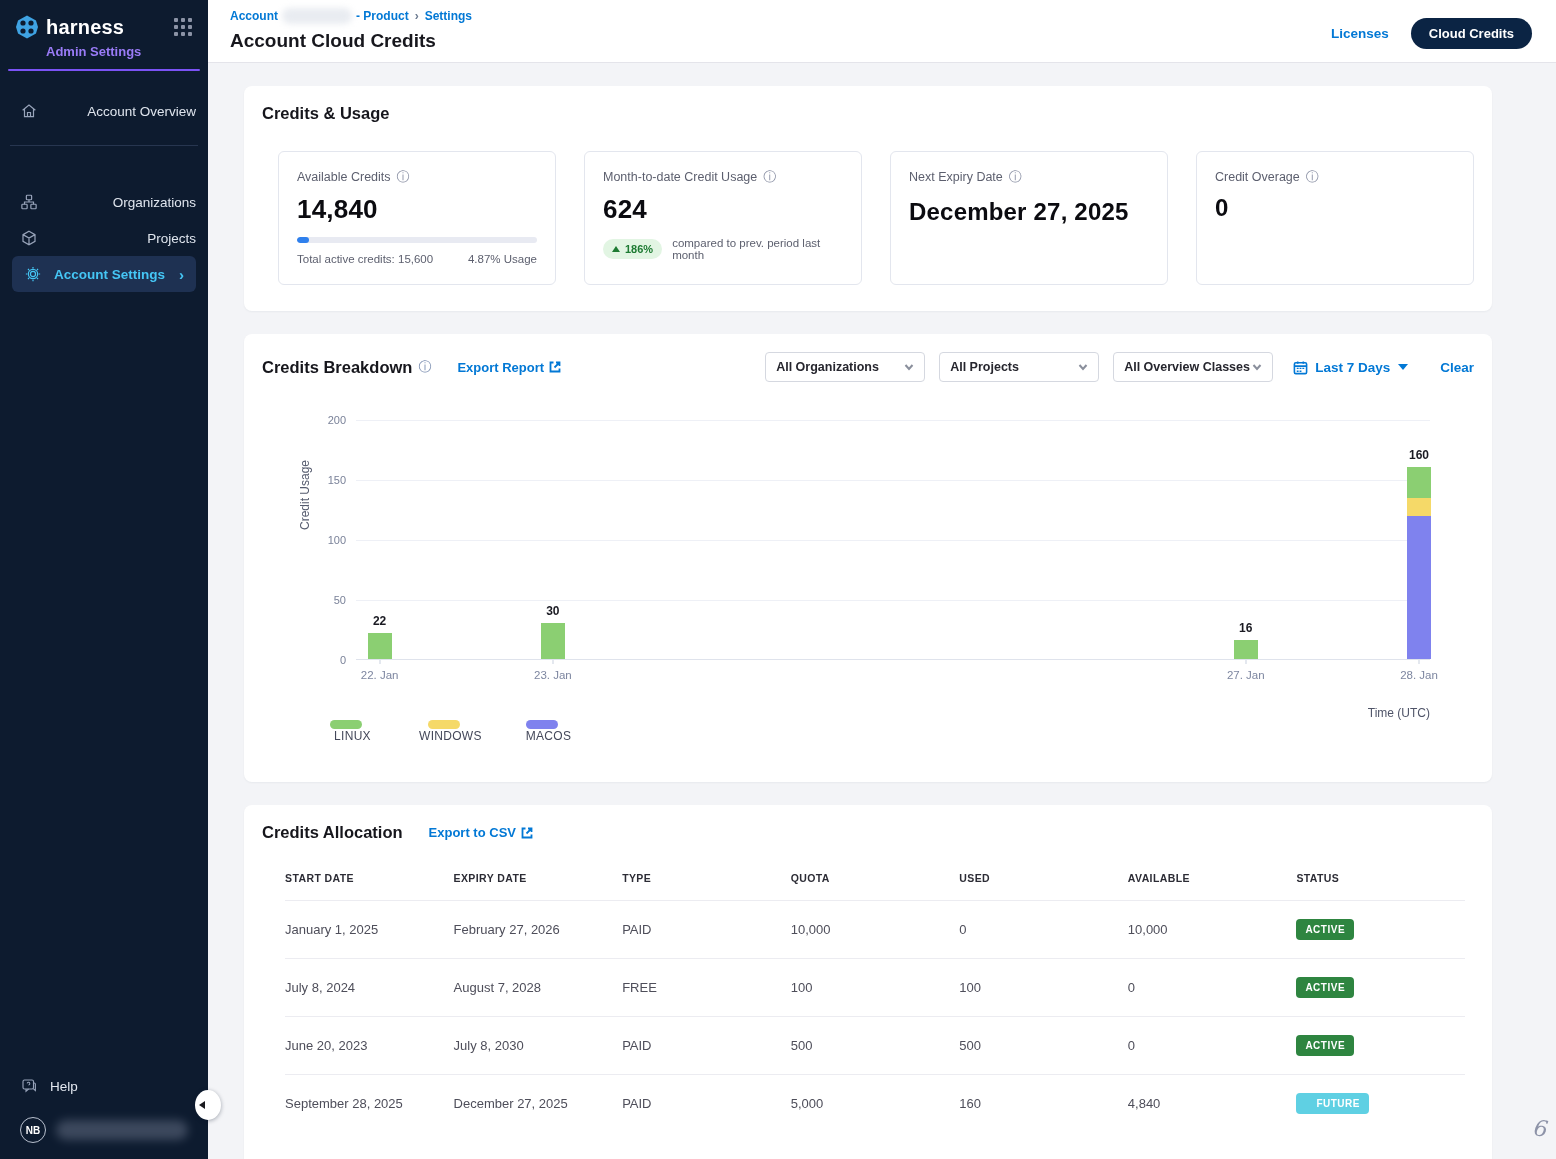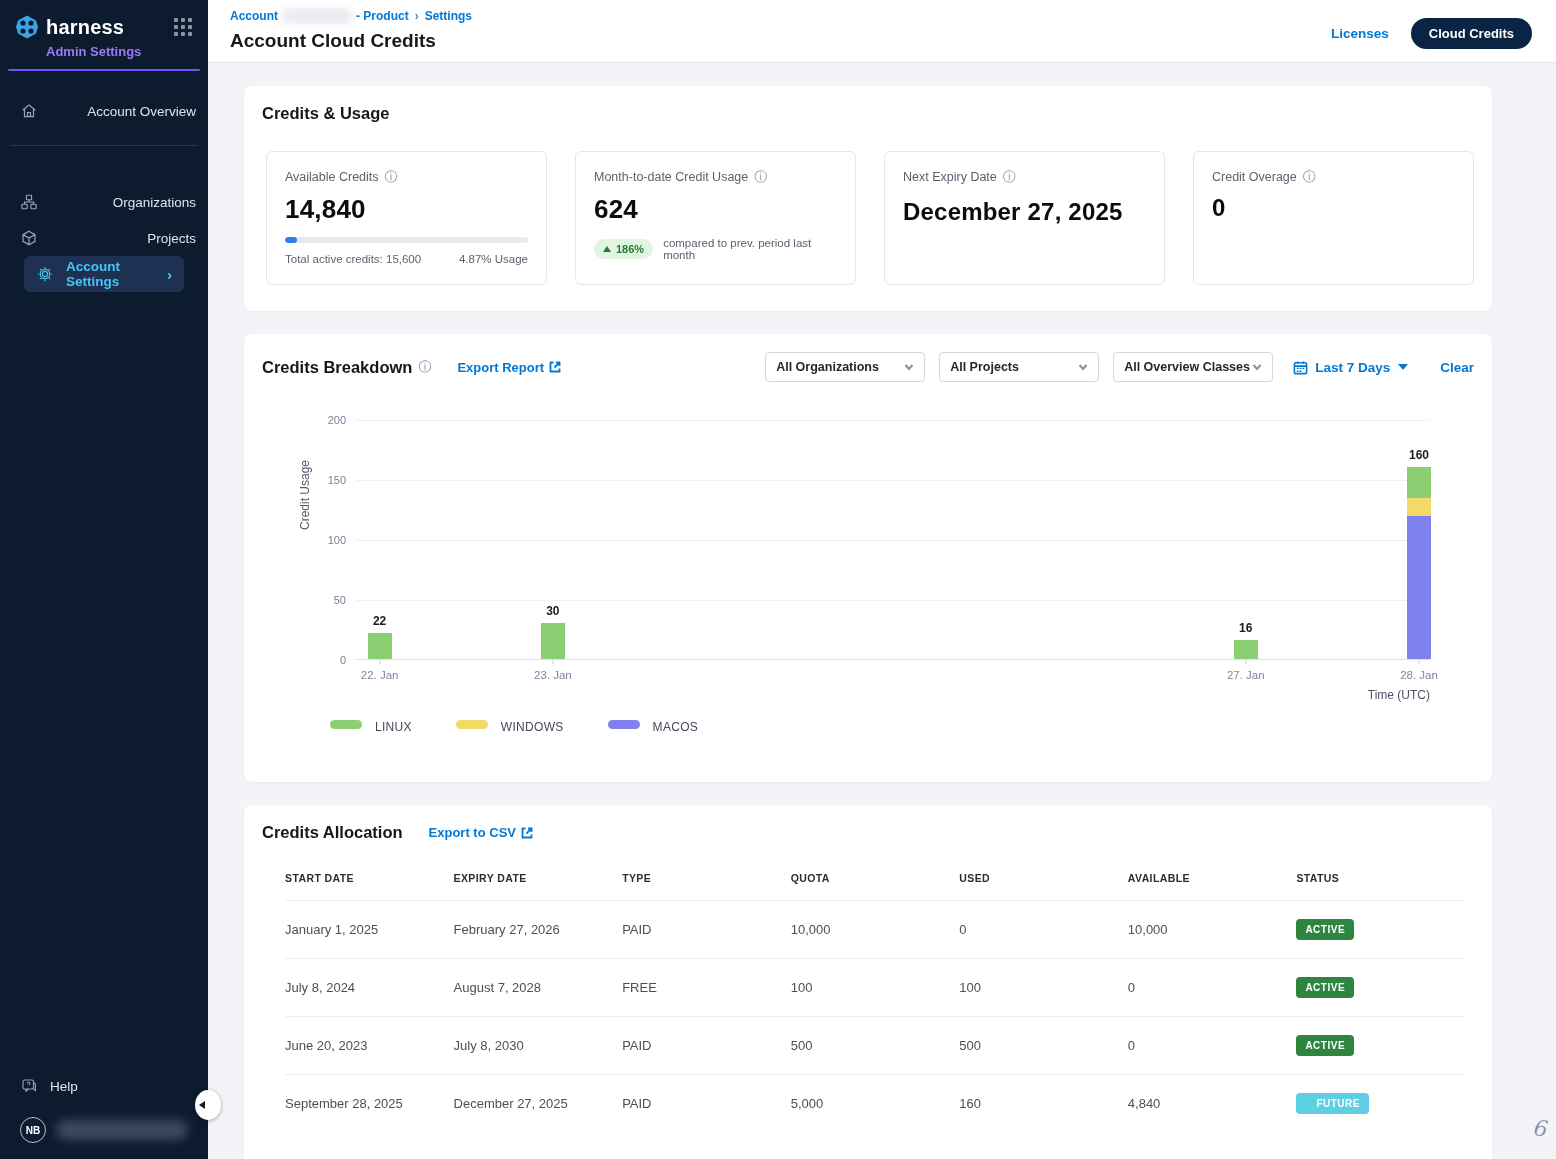--- a/index.html
+++ b/index.html
@@ -13,21 +13,21 @@
   .brand { font-size:20px; font-weight:700; color:#ffffff; letter-spacing:.2px; flex:1; }
   .grid-icon { display:grid; grid-template-columns:repeat(3,4px); grid-gap:3px; padding:2px; cursor:pointer; }
   .grid-icon i { width:4px; height:4px; border-radius:1px; background:#8b93a6; }
   .admin-sub { color:#9a7bf7; font-size:13px; font-weight:700; padding:4px 0 0 46px; }
   .purple-line { height:2px; background:#7a52f4; margin:10px 8px 0 8px; border-radius:2px; }
   nav { padding:22px 0 0 0; }
   .nav-item { display:flex; align-items:center; height:36px; padding:0 12px 0 20px; font-size:13.5px; color:#dfe5ee; cursor:pointer;justify-content:space-between; }
   .nav-item svg { width:18px; height:18px; margin-right:12px; stroke:#98a4ba; fill:none; stroke-width:1.6; flex-shrink:0; }
   .nav-divider { height:1px; background:#273650; margin:16px 10px; }
   .nav-gap { height:22px; }
-  .nav-item.selected { background:#1e3152; border-radius:6px; margin:0 24px; padding-left:12px; color:#45c6f5; font-weight:700; }
+  .nav-item.selected { background:#1e3152; border-radius:6px; margin:0 12px; padding-left:12px; color:#45c6f5; font-weight:700; }
   .nav-item.selected svg { stroke:#45c6f5; }
   .nav-item .chev { margin-left:auto; color:#45c6f5; font-size:15px; font-weight:700; }
   .sidebar-bottom { margin-top:auto; padding:0 0 16px 20px; }
   .help-row { display:flex; align-items:center; font-size:13.5px; color:#e2e7ef; margin-bottom:22px; cursor:pointer; }
   .help-row svg { width:18px; height:18px; margin-right:12px; stroke:#98a4ba; fill:none; stroke-width:1.5; }
   .avatar-row { display:flex; align-items:center; }
   .avatar { width:26px; height:26px; border-radius:50%; border:1.6px solid #b8c0ce; color:#fff; font-size:10px; font-weight:700; display:flex; align-items:center; justify-content:center; }
   .redact-name { width:132px; height:20px; margin-left:10px; background:#566176; opacity:.65; border-radius:10px; filter:blur(5px); }
   .collapse-handle { position:absolute; left:-13px; top:1090px; width:26px; height:30px; background:#ffffff; border-radius:50%; box-shadow:0 1px 4px rgba(10,20,40,.35); display:flex; align-items:center; justify-content:flex-start; padding-left:4px; cursor:pointer; z-index:5; }
   .collapse-handle .tri { width:0; height:0; border-top:4px solid transparent; border-bottom:4px solid transparent; border-right:6px solid #1a1a1f; }
@@ -42,21 +42,21 @@
   .page-title { font-size:19px; font-weight:700; color:#17171d; margin-top:6px; }
   .head-right { display:flex; align-items:center; margin-top:10px; }
   .licenses-link { color:#0278d5; font-size:13.5px; font-weight:600; margin-right:22px; cursor:pointer; }
   .cc-pill { background:#0b2444; color:#fff; font-size:13px; font-weight:700; border:none; border-radius:999px; padding:8px 18px; cursor:pointer; }
 
   .panel { background:#fff; border-radius:8px; margin:23px 64px 0 36px; padding:18px; box-shadow:0 1px 2px rgba(20,30,60,.05); }
   .section-title { font-size:16.5px; font-weight:700; color:#16161c; }
   .info { color:#8a90a4; font-size:13px; margin-left:6px; font-style:normal; }
 
   
-  .cards { display:flex; gap:28px; margin:28px 0 4px 4px; }
+  .cards { display:flex; gap:28px; margin:28px 0 4px 16px; }
   .card { flex:1; border:1px solid #e3e6ee; border-radius:6px; padding:16px 18px; height:134px; background:#fff; }
   .card-label { display:flex; align-items:center; font-size:12.5px; color:#5c5f6e; }
   .card-value { font-size:26px; font-weight:700; color:#0b0b10; margin-top:8px; letter-spacing:.2px; }
   .card-value.date { font-size:24px; line-height:1.35; margin-top:10px; max-width:230px; }
   .progress-track { height:6px; background:#e8eaf2; border-radius:4px; margin-top:12px; overflow:hidden; }
   .progress-fill { height:100%; background:#2f80ed; border-radius:4px; }
   .card-foot { display:flex; justify-content:space-between; font-size:11.5px; color:#5c5f6e; margin-top:10px; }
   .delta-row { display:flex; align-items:center; margin-top:12px; }
   .delta-badge { background:#e2f5e3; color:#1e7b33; font-size:11px; font-weight:700; border-radius:10px; padding:4px 9px; display:flex; align-items:center; }
   .delta-badge .tri-up { width:0; height:0; border-left:4px solid transparent; border-right:4px solid transparent; border-bottom:6px solid #1e7b33; margin-right:5px; }
@@ -78,23 +78,23 @@
   .chart-wrap { position:relative; margin:38px 24px 0 22px; height:318px; }
   .plot { position:absolute; left:72px; right:20px; top:0; height:240px; border-bottom:1px solid #dfe3ec; }
   .gridline { position:absolute; left:0; right:0; height:1px; background:#eef0f6; }
   .ytick-label { position:absolute; right:calc(100% + 10px); font-size:11px; color:#7a8299; transform:translateY(-50%); white-space:nowrap; }
   .yaxis-title { position:absolute; left:14px; top:110px; transform:rotate(-90deg); transform-origin:left top; font-size:12px; color:#555b6e; white-space:nowrap; }
   .bar { position:absolute; bottom:0; width:24px; transform:translateX(-50%); }
   .bar-seg { position:absolute; left:0; width:100%; }
   .bar-total { position:absolute; bottom:calc(100% + 5px); left:50%; transform:translateX(-50%); font-size:12px; font-weight:700; color:#1a1a22; white-space:nowrap; }
   .xtick { position:absolute; top:240px; width:1px; height:4px; background:#c9d1e0; transform:translateX(-50%); }
   .xlabel { position:absolute; top:249px; transform:translateX(-50%); font-size:11.5px; color:#7d86a0; white-space:nowrap; }
-  .xaxis-title { position:absolute; right:20px; top:268px; font-size:12px; color:#4f5468; }
+  .xaxis-title { position:absolute; right:20px; top:286px; font-size:12px; color:#4f5468; }
   .legend { position:absolute; left:46px; top:300px; display:flex; gap:44px; }
-  .legend-item { display:flex; cursor:pointer; }
+  .legend-item { display:flex; align-items:center; cursor:pointer;flex-direction:column; }
   .legend-pill { width:32px; height:9px; border-radius:6px; margin-right:13px; }
   .legend-label { font-size:12px; color:#44485a; letter-spacing:.3px; }
 
   
   .alloc-table { width:1180px; margin:30px 0 0 23px; border-collapse:collapse; table-layout:fixed; }
   .alloc-table th { text-align:left; font-size:10.5px; font-weight:700; color:#2c2c35; letter-spacing:.4px; padding:0 0 16px 0; }
   .alloc-table td { font-size:13px; color:#4e4e5a; height:58px; border-top:1px solid #ececf1; padding:0; }
   .status-badge { display:inline-block; color:#fff; font-size:10px; font-weight:700; letter-spacing:.5px; border-radius:4px; padding:5px 9px; }
 
   .mark6 { position:absolute; right:8px; bottom:18px; font-family:"DejaVu Serif", serif; font-style:italic; font-size:22px; color:#8d93a8; transform:rotate(8deg); }

